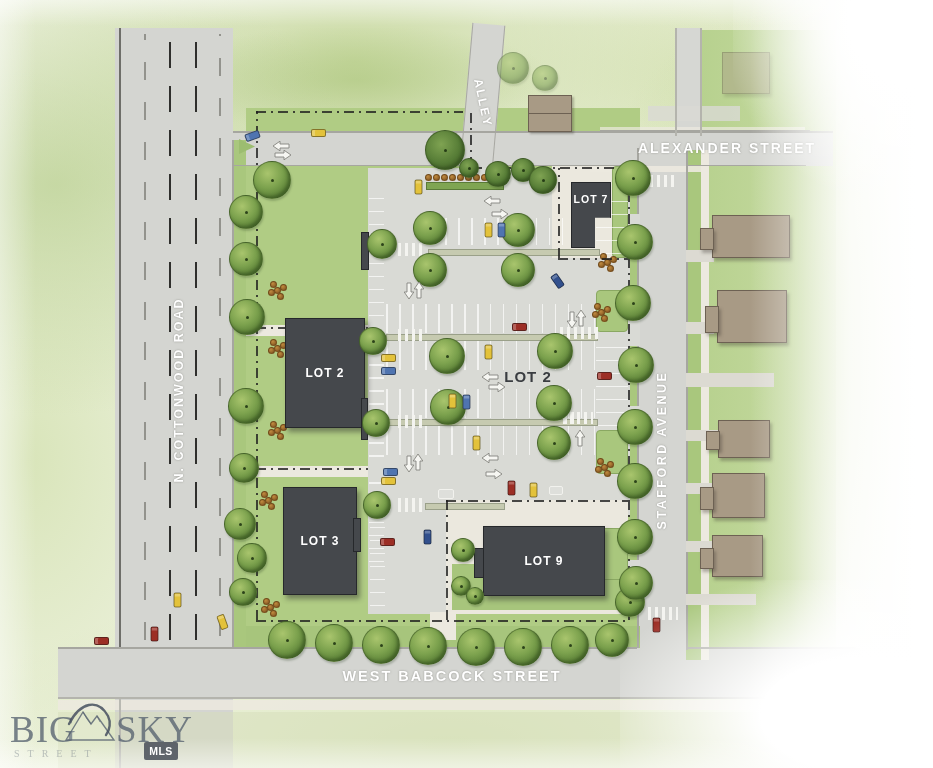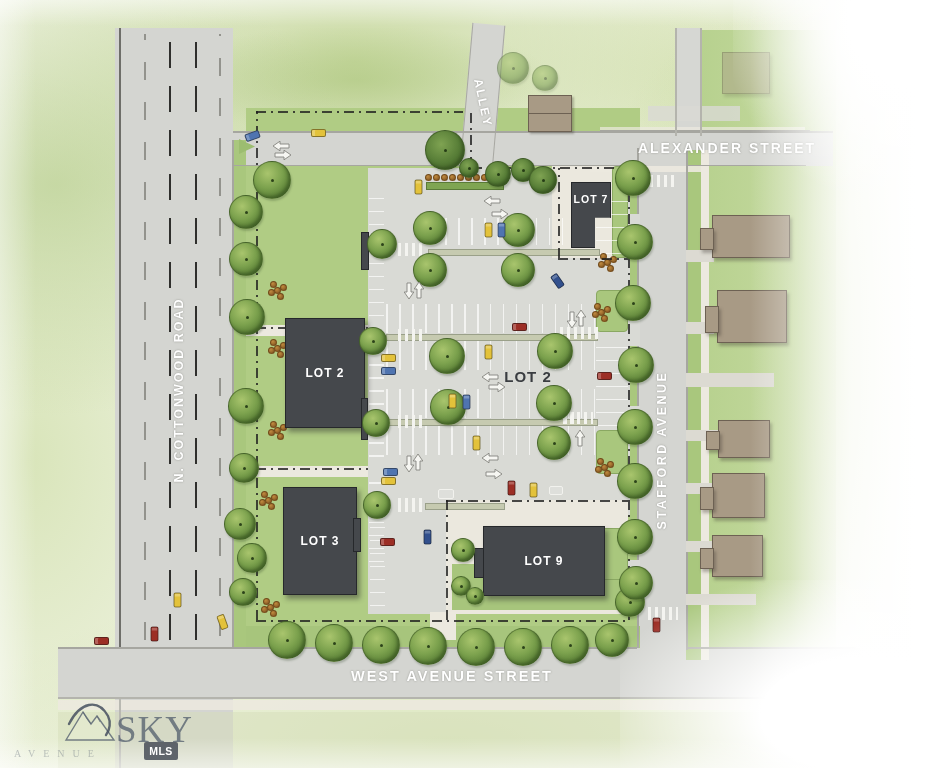--- a/index.html
+++ b/index.html
@@ -444,38 +444,39 @@
         </svg></div>
       <div class="ar" style="left: 573px; top: 432px; width: 18px; height: 12px; transform: rotate(90deg);"><svg width="18" height="12" viewBox="0 0 18 12">
           <path d="M1 6 L8 1.2 L8 4 L17 4 L17 8 L8 8 L8 10.8 Z" fill="#f6f6f2" stroke="#85857f" stroke-width="0.9"></path>
         </svg></div>
     </div>
 
   <div class="layer" id="layer-labels">
     <div class="stlabel" id="lb-cottonwood">N. COTTONWOOD ROAD</div>
     <div class="stlabel" id="lb-stafford">STAFFORD AVENUE</div>
     <div class="stlabel" id="lb-alexander">ALEXANDER STREET</div>
-    <div class="stlabel" id="lb-babcock">WEST AVENUE STREET</div>
+    <div class="stlabel" id="lb-babcock">WEST BABCOCK STREET</div>
     <div class="stlabel" id="lb-alley">ALLEY</div>
     <div id="lb-lot6">LOT 2</div>
   </div>
 
   <div class="layer" id="layer-fx">
     <div id="fade-right"></div>
     <div id="fade-tr"></div>
     <div id="fade-br"></div>
     <div id="fade-bottom"></div>
     <div id="fade-top"></div>
     <div id="fade-left"></div>
   </div>
 
   <div id="logo">
+    <span class="lg-big">BIG</span>
     <svg class="lg-mtn" width="52" height="44" viewBox="0 0 52 44">
       <path d="M2 40 L19 12 L27 24 L33 16 L50 40 Z" fill="rgba(255,255,255,0.15)" stroke="rgba(86,98,112,.8)" stroke-width="1.4"></path>
       <path d="M5 24 C16 2 34 -2 44 16 C47 22 46 30 42 35" fill="none" stroke="rgba(70,80,95,.85)" stroke-width="2.4" stroke-linecap="round"></path>
       <path d="M19 12 L23 19 L27 24 M33 16 L36 22" stroke="rgba(86,98,112,.6)" stroke-width="1" fill="none"></path>
     </svg>
     <span class="lg-sky">SKY</span>
-    <span class="lg-country">AVENUE</span>
+    <span class="lg-country">STREET</span>
     <span class="lg-badge">MLS</span>
   </div>
 
 </div>
 
 </body></html>

